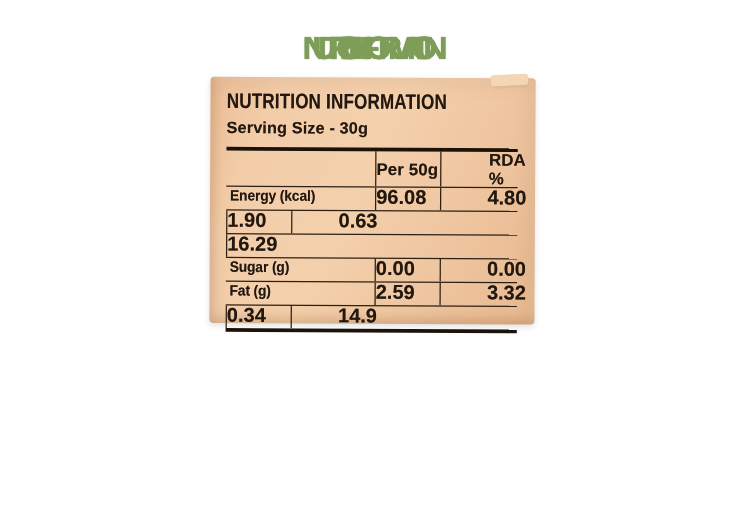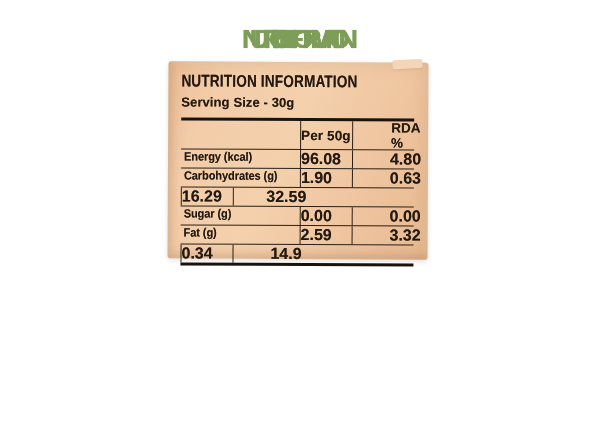--- a/index.html
+++ b/index.html
@@ -176,37 +176,31 @@
         </div>
       <div class="c1">
           <span class="num">96.08</span>
         </div>
       <div class="c2">
           <span class="num">4.80</span>
         </div>
     </div>
 
     <div class="trow">
-      <div class="c0">
-          <span class="nutrient">Carbohydrates (g)</span>
-        </div>
       <div class="c1">
           <span class="num">1.90</span>
         </div>
       <div class="c2">
           <span class="num">0.63</span>
         </div>
     </div>
 
     <div class="trow">
       <div class="c1">
           <span class="num">16.29</span>
-        </div>
-      <div class="c2">
-          <span class="num">32.59</span>
         </div>
     </div>
 
     <div class="trow">
       <div class="c0">
           <span class="nutrient">Sugar (g)</span>
         </div>
       <div class="c1">
           <span class="num">0.00</span>
         </div>

